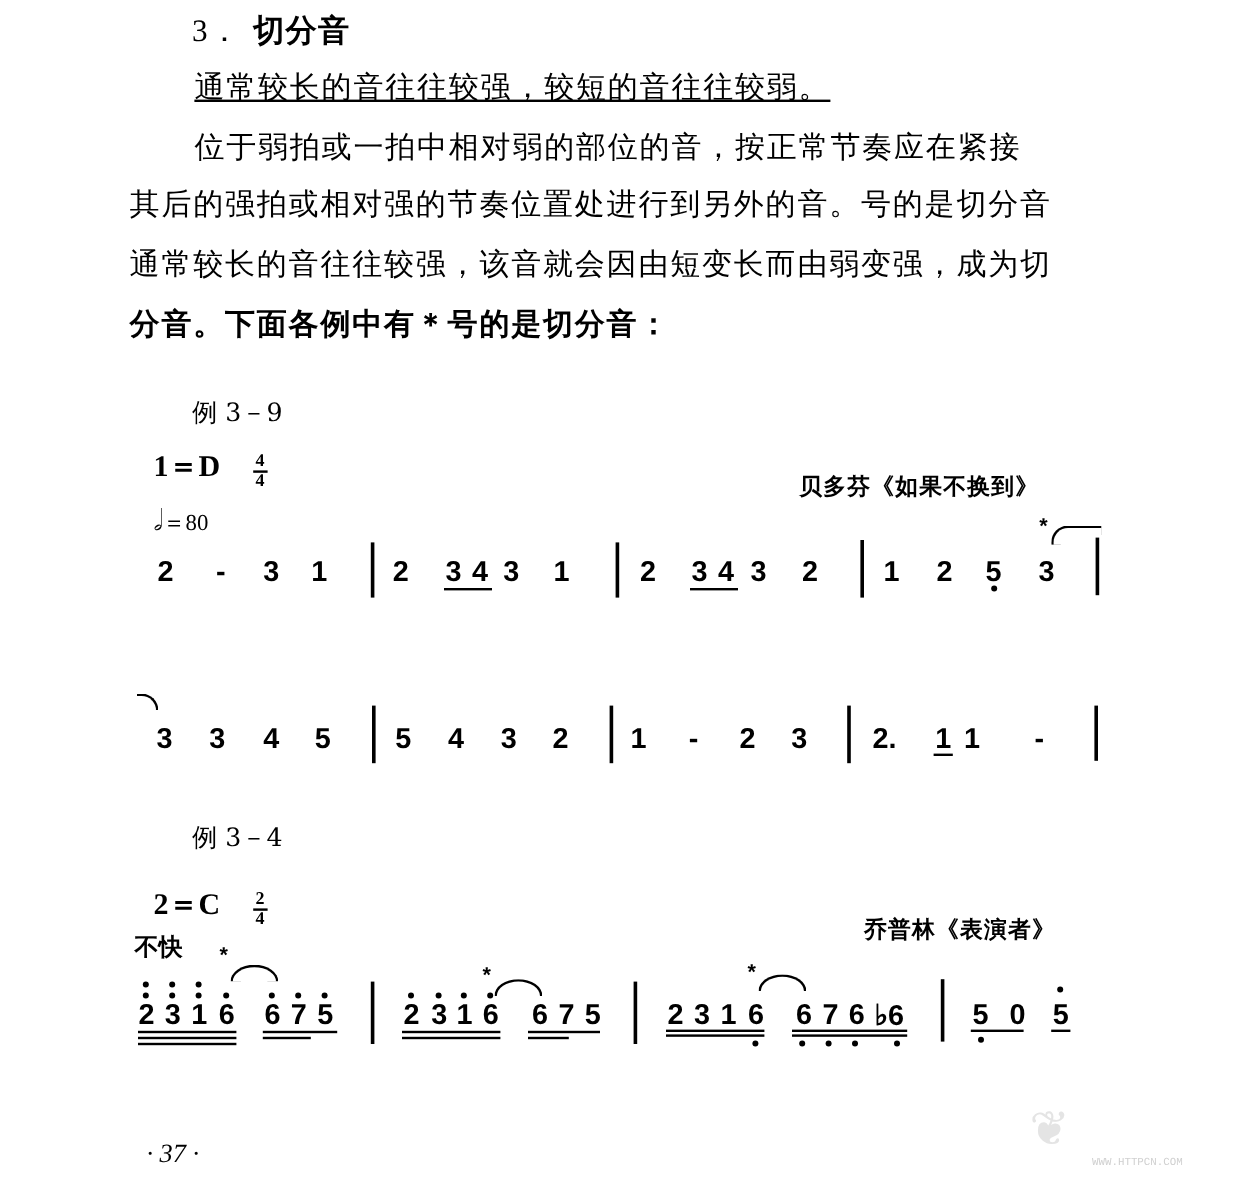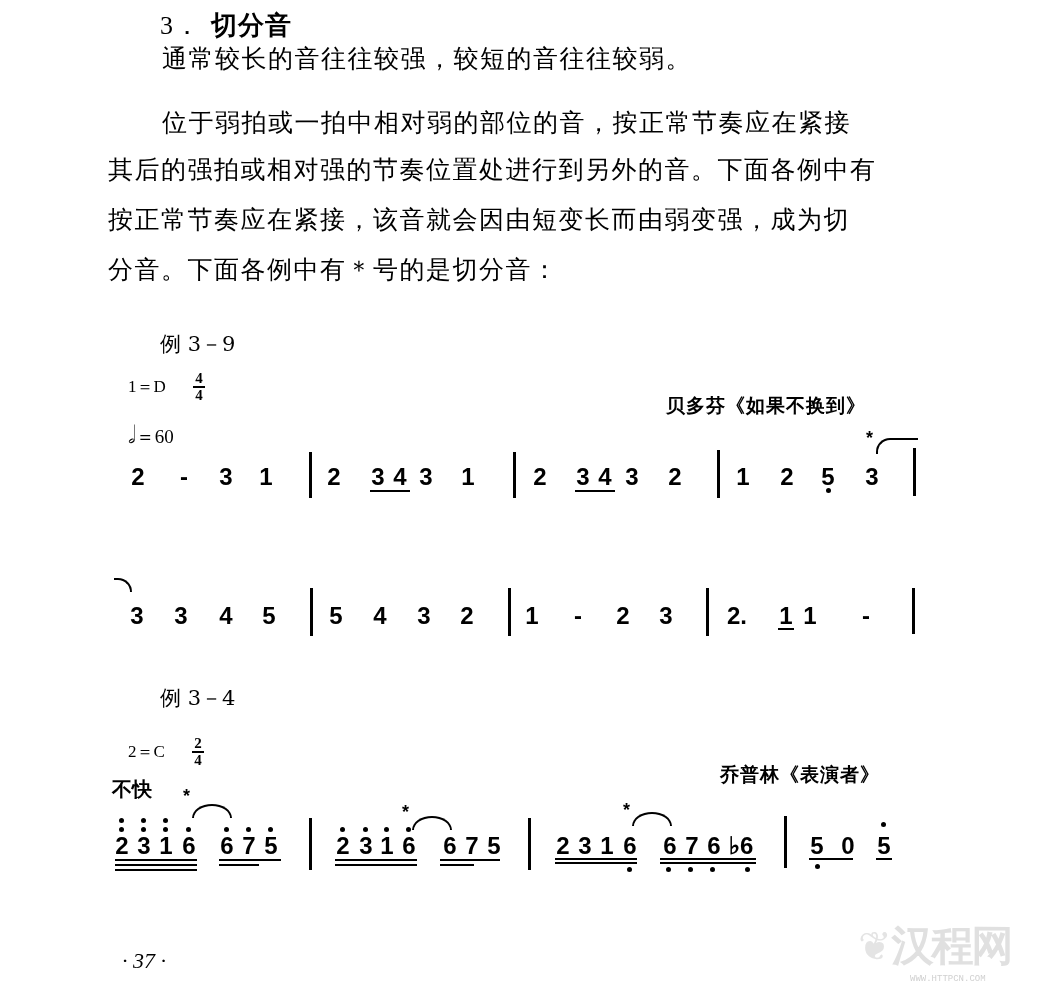--- a/index.html
+++ b/index.html
@@ -2,21 +2,21 @@
 <html><head>
 <meta charset="utf-8">
 <style>
   html,body{margin:0;padding:0;background:#fff;}
   body{width:1046px;height:994px;position:relative;overflow:hidden;color:#000;font-family:"DejaVu Sans",sans-serif;}
   .abs{position:absolute;}
   .heading{left:160px;top:8px;font-size:26px;font-weight:bold;letter-spacing:1px;}
   .heading .num{font-family:"Liberation Serif",serif;font-weight:normal;margin-right:10px;}
   .para{font-size:25px;line-height:30px;white-space:nowrap;letter-spacing:1.5px;}
   .label{font-family:"DejaVu Serif",serif;font-size:21px;}
-  .key{font-family:"Liberation Serif",serif;font-weight:normal;font-size:17px;}
+  .key{font-family:"Liberation Serif",serif;font-weight:bold;font-size:25px;}
   .frac{display:inline-flex;flex-direction:column;align-items:center;font-family:"Liberation Serif",serif;font-weight:bold;font-size:15px;line-height:13px;margin-left:22px;vertical-align:middle;}
   .frac .bar{width:12px;height:2px;background:#000;margin:1px 0;}
   .tempo{font-family:"Liberation Serif",serif;font-size:19px;}
   .credit{font-size:19px;font-weight:bold;letter-spacing:1px;}
   .note{font-family:"Liberation Sans",sans-serif;font-weight:bold;font-size:24px;text-align:center;width:20px;}
   .bl{width:3px;background:#000;}
   .ul{height:2px;background:#000;}
   .dot{width:5px;height:5px;background:#000;border-radius:50%;}
   .star{font-family:"Liberation Sans",sans-serif;font-weight:bold;font-size:18px;}
   .tie{border:2px solid #000;border-bottom:none;border-radius:50% 50% 0 0/100% 100% 0 0;}
@@ -25,37 +25,37 @@
   .wm .logo{font-size:42px;font-weight:bold;letter-spacing:-2px;color:#e0e0e0;}
   .wm .url{font-family:"Liberation Mono",monospace;font-size:9px;color:#d0d0d0;margin-left:52px;}
 </style>
 </head>
 <body>
 
 <div class="abs heading">
   <span class="num">3．</span><span>切分音</span>
 </div>
 
-<div class="abs para" style="left:162px;top:44px;">通常较长的音往往较强，较短的音往往较弱。</div>
+<div class="abs para" style="left:162px;top:58px;text-decoration:underline;">通常较长的音往往较强，较短的音往往较弱。</div>
 <div class="abs para" style="left:162px;top:108px;">位于弱拍或一拍中相对弱的部位的音，按正常节奏应在紧接</div>
-<div class="abs para" style="left:108px;top:155px;">其后的强拍或相对强的节奏位置处进行到另外的音。下面各例中有</div>
-<div class="abs para" style="left:108px;top:205px;">按正常节奏应在紧接，该音就会因由短变长而由弱变强，成为切</div>
-<div class="abs para" style="left:108px;top:255px;">分音。下面各例中有＊号的是切分音：</div>
+<div class="abs para" style="left:108px;top:155px;">其后的强拍或相对强的节奏位置处进行到另外的音。号的是切分音</div>
+<div class="abs para" style="left:108px;top:205px;">通常较长的音往往较强，该音就会因由短变长而由弱变强，成为切</div>
+<div class="abs para" style="left:108px;top:255px;font-weight:bold;">分音。下面各例中有＊号的是切分音：</div>
 
 <div class="abs label" style="left:160px;top:330px;">例 3－9</div>
 <div class="abs" style="left:128px;top:372px;">
   <span class="key">1＝D</span>
   <span class="frac">
       <span>4</span>
       <span class="bar"></span>
       <span>4</span>
     </span>
 </div>
 <div class="abs tempo" style="left:128px;top:422px;">
-  <span style="font-size:24px;">𝅗𝅥</span><span>＝60</span>
+  <span style="font-size:24px;">𝅗𝅥</span><span>＝80</span>
 </div>
 <div class="abs credit" style="left:666px;top:393px;">贝多芬《如果不换到》</div>
 
 <div class="abs note" style="left:128px;top:463px;">2</div>
 <div class="abs note" style="left:174px;top:463px;">-</div>
 <div class="abs note" style="left:216px;top:463px;">3</div>
 <div class="abs note" style="left:256px;top:463px;">1</div>
 <div class="abs bl" style="left:309px;top:452px;height:46px;"></div>
 <div class="abs note" style="left:324px;top:463px;">2</div>
 <div class="abs note" style="left:368px;top:463px;">3</div>
@@ -187,16 +187,15 @@
 <div class="abs dot" style="left:881px;top:822px;"></div>
 <div class="abs ul" style="left:809px;top:858px;width:44px;"></div>
 <div class="abs ul" style="left:876px;top:858px;width:16px;"></div>
 <div class="abs dot" style="left:815px;top:864px;"></div>
 
 <div class="abs pagenum">· 37 ·</div>
 
 <div class="abs wm">
   <div style="display:flex;align-items:center;">
     <span style="font-size:40px;color:#e4e4e4;">❦</span>
-    <span class="logo">汉程网</span>
   </div>
   <div class="url">WWW.HTTPCN.COM</div>
 </div>
 
 </body></html>

